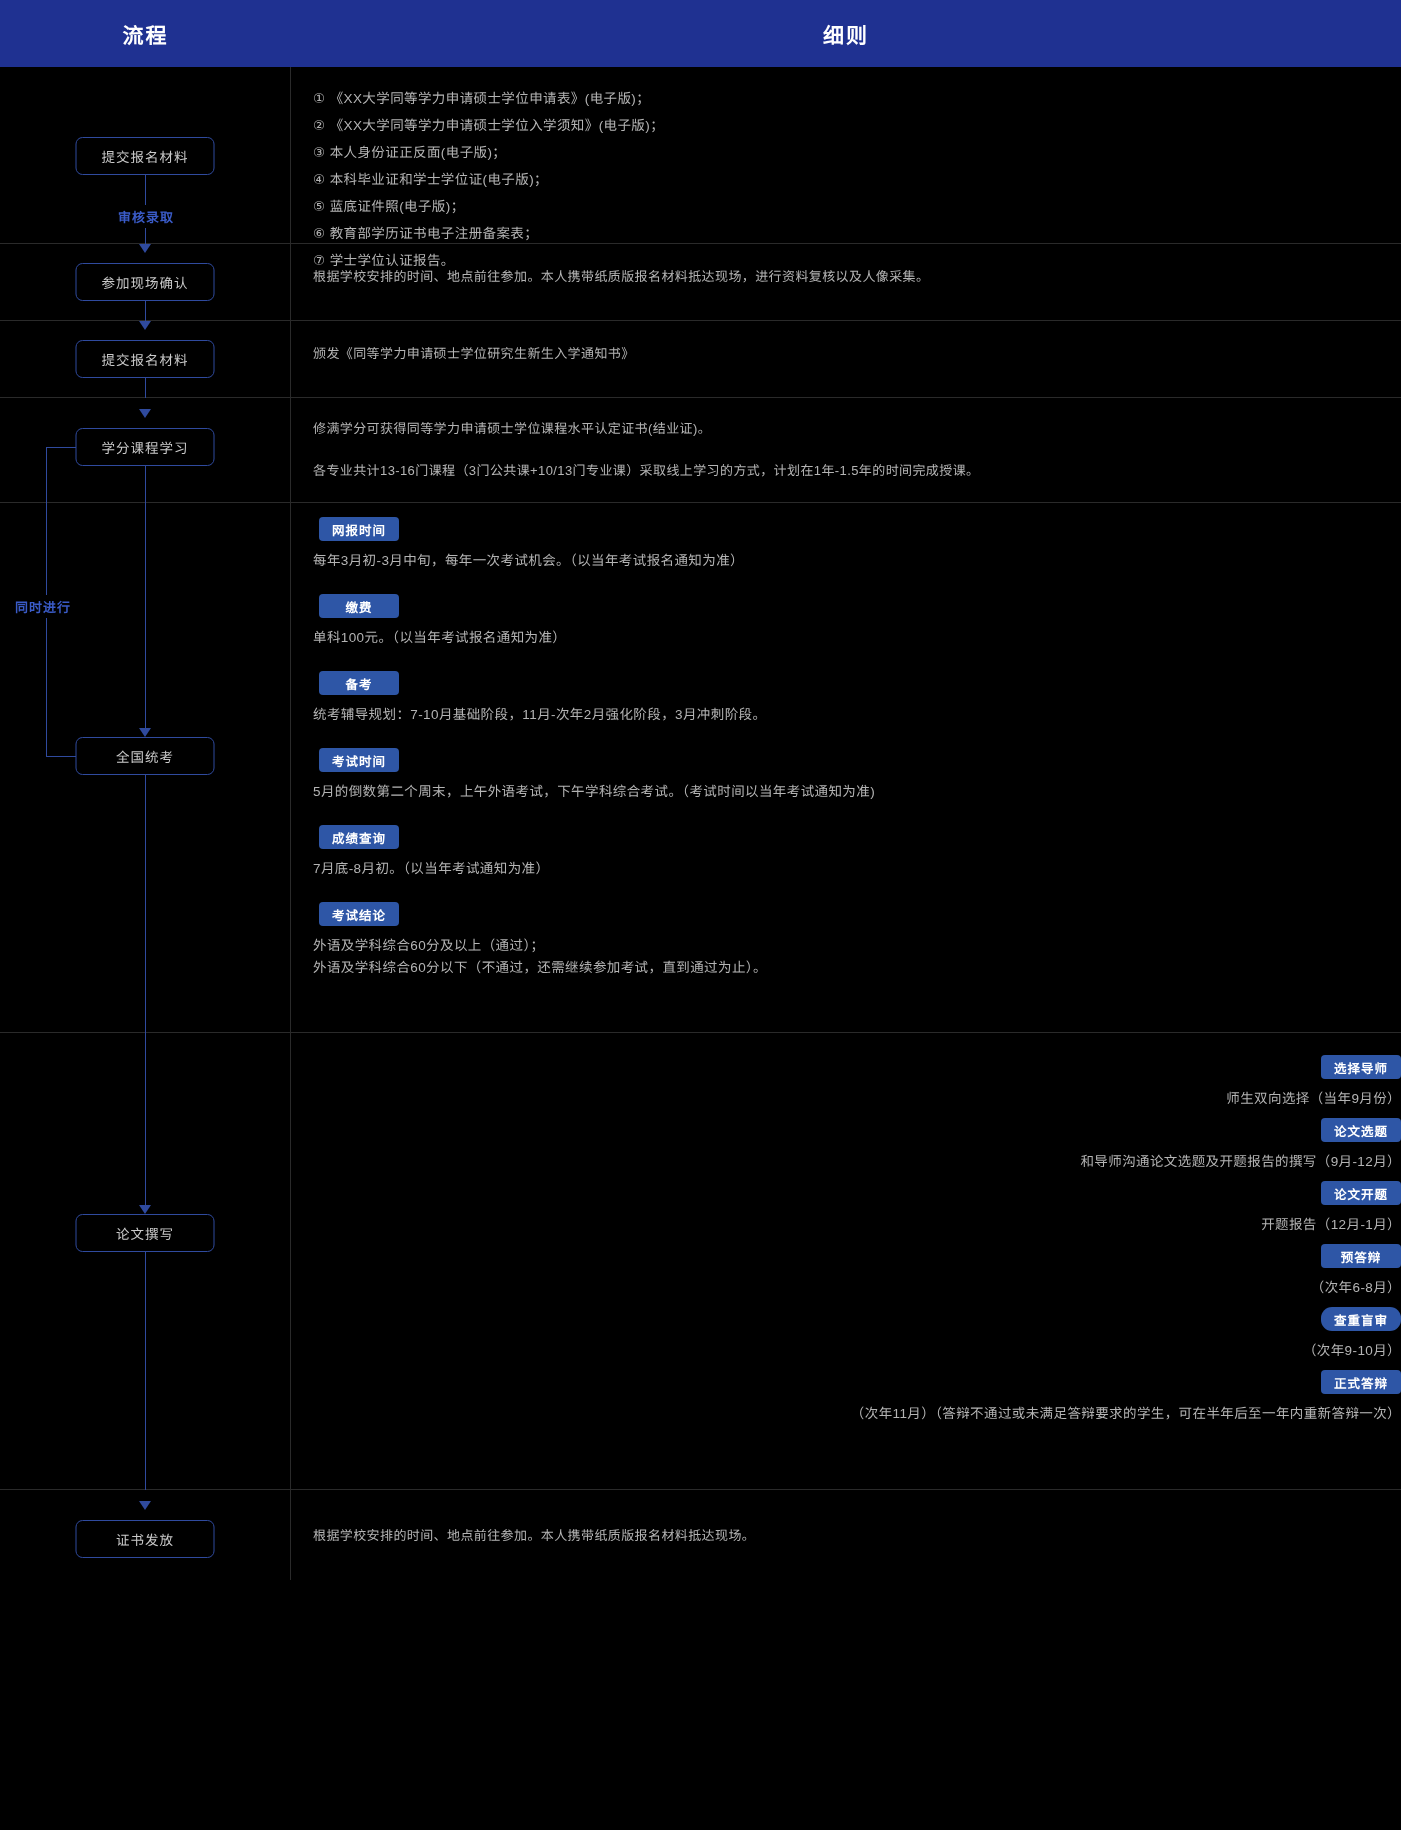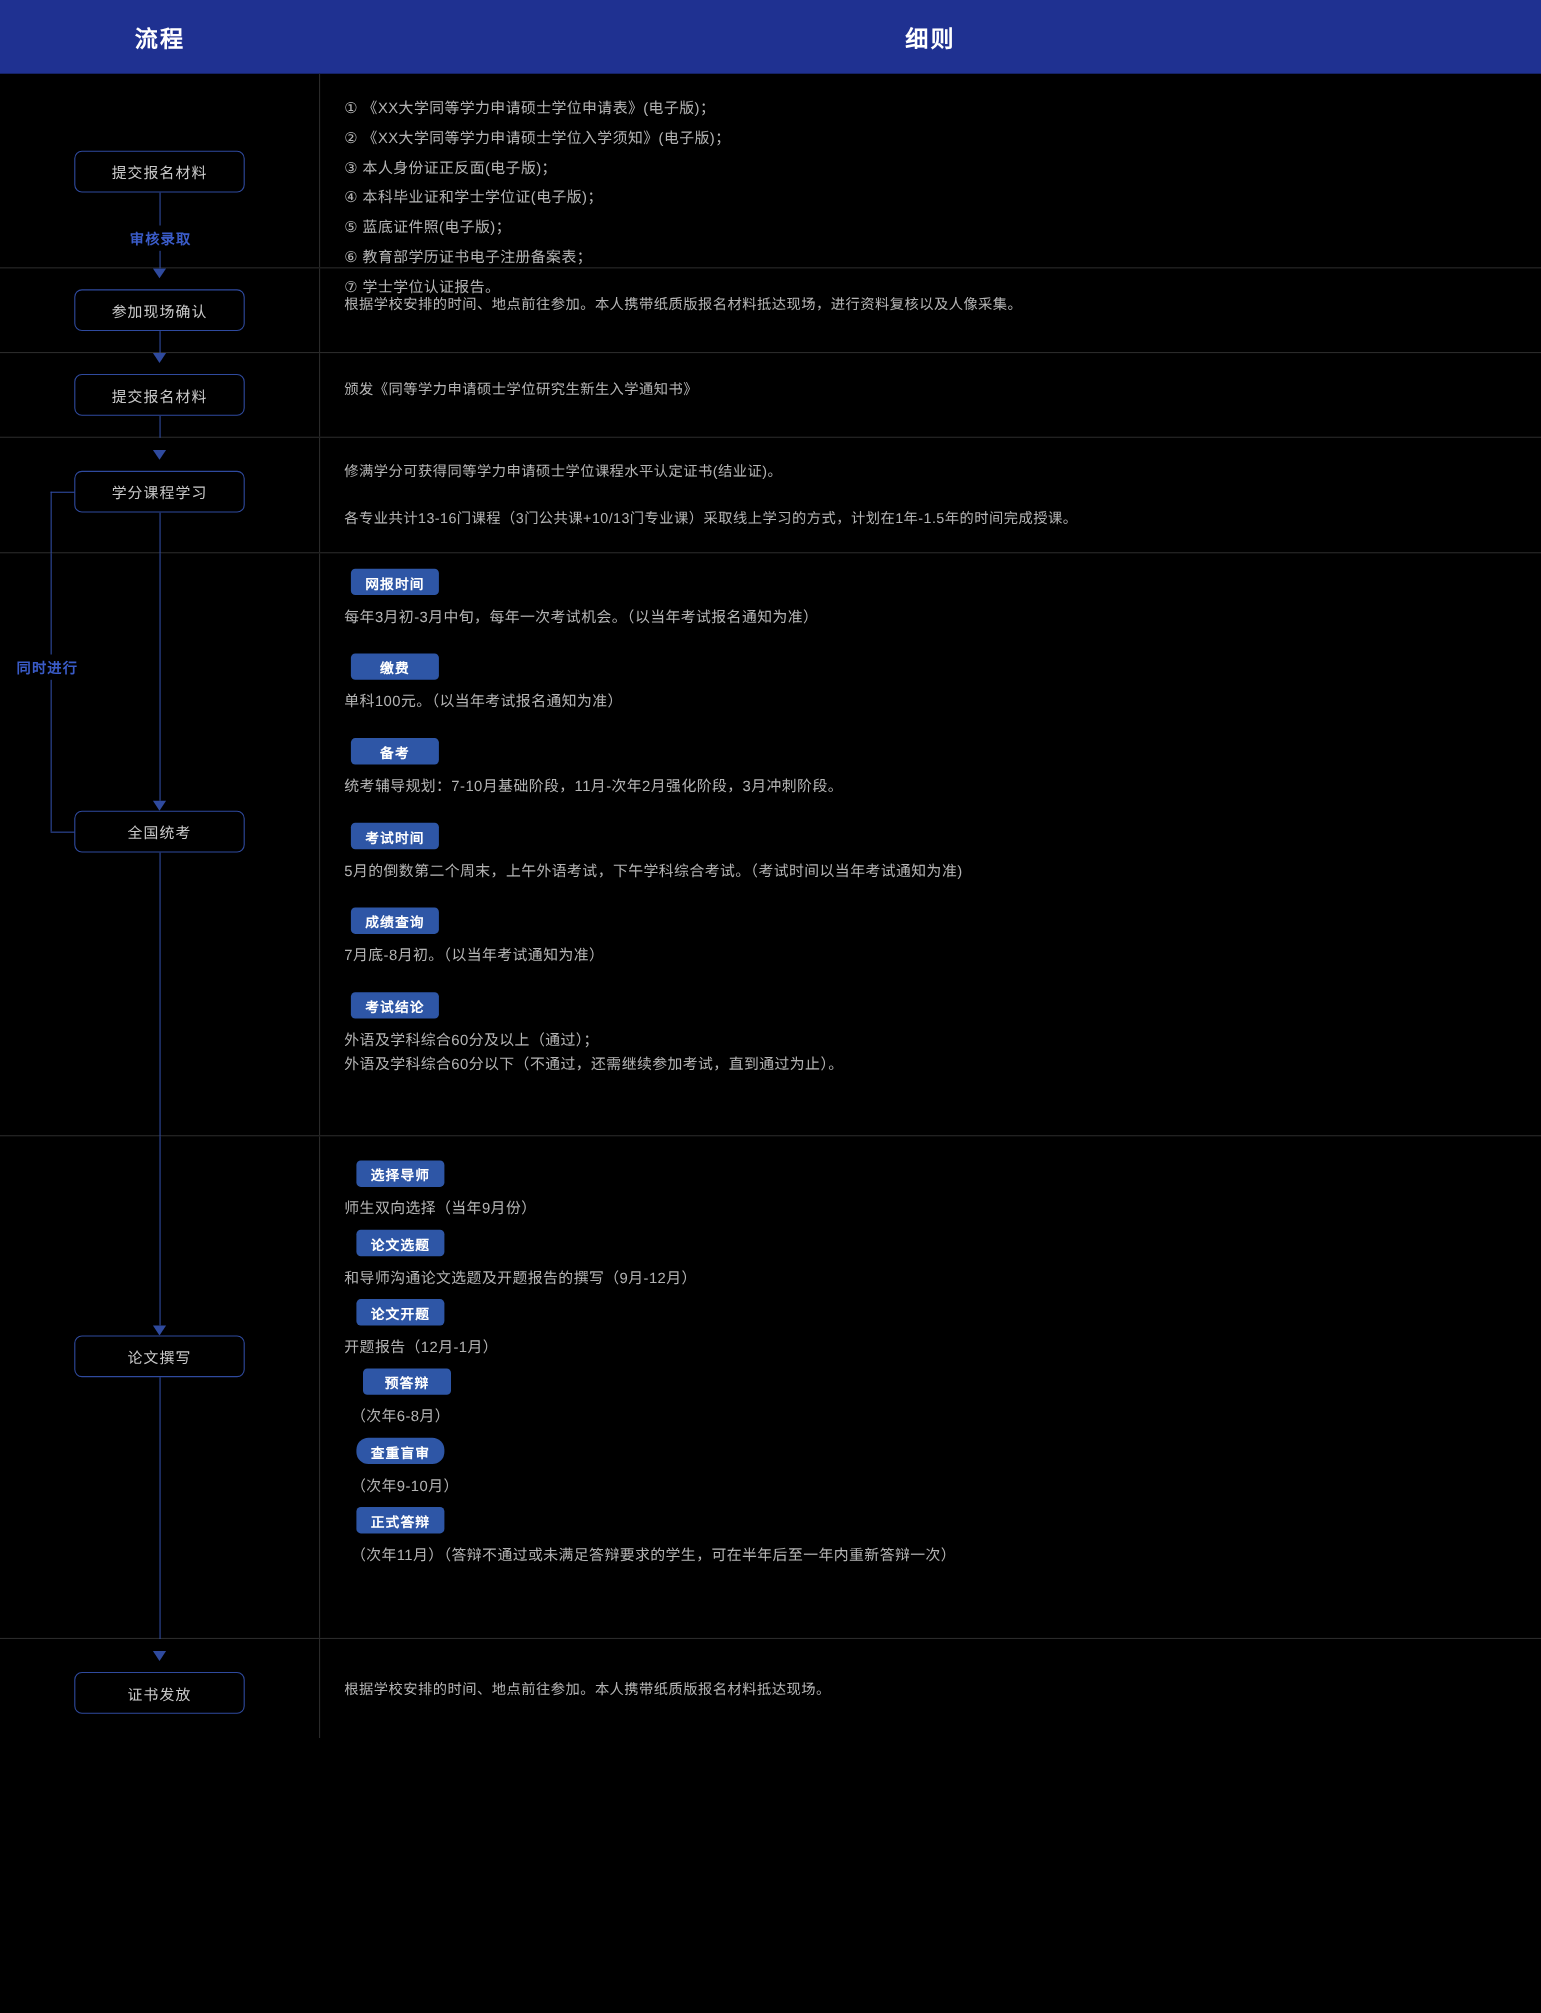--- a/index.html
+++ b/index.html
@@ -61,21 +61,21 @@
     width: 1110px;
     flex: 0 0 1110px;
     padding: 18px 0 18px 22px;
   }
 
   
   .node {
     position: absolute;
     left: 50%;
     transform: translateX(-50%);
-    width: 155px;
+    width: 139px;
     height: 38px;
     border: 1px solid #2f4a9e;
     border-radius: 7px;
     background: #000000;
     color: #c9c9c9;
     font-size: 13.5px;
     letter-spacing: 1px;
     display: flex;
     align-items: center;
     justify-content: center;
@@ -275,21 +275,21 @@
       </div>
     </div>
 
     <div class="row" style="height:457px;">
       <div class="col-flow">
         <div class="vline" style="left:145px; top:0px; height:172px;"></div>
         <div class="arrow-down" style="left:139px; top:172px;"></div>
         <div class="node" style="top:181px;">论文撰写</div>
         <div class="vline" style="left:145px; top:219px; height:238px;"></div>
       </div>
-      <div class="col-detail" style="padding-top:22px;">
+      <div class="col-detail" style="padding-top:22px;text-align:right;">
 
         <div class="badge-group tight">
           <div class="badge badge-block" style="margin-left:11px;">选择导师</div>
           <div class="badge-text">师生双向选择（当年9月份）</div>
         </div>
 
         <div class="badge-group tight">
           <div class="badge badge-block" style="margin-left:11px;">论文选题</div>
           <div class="badge-text">和导师沟通论文选题及开题报告的撰写（9月-12月）</div>
         </div>

